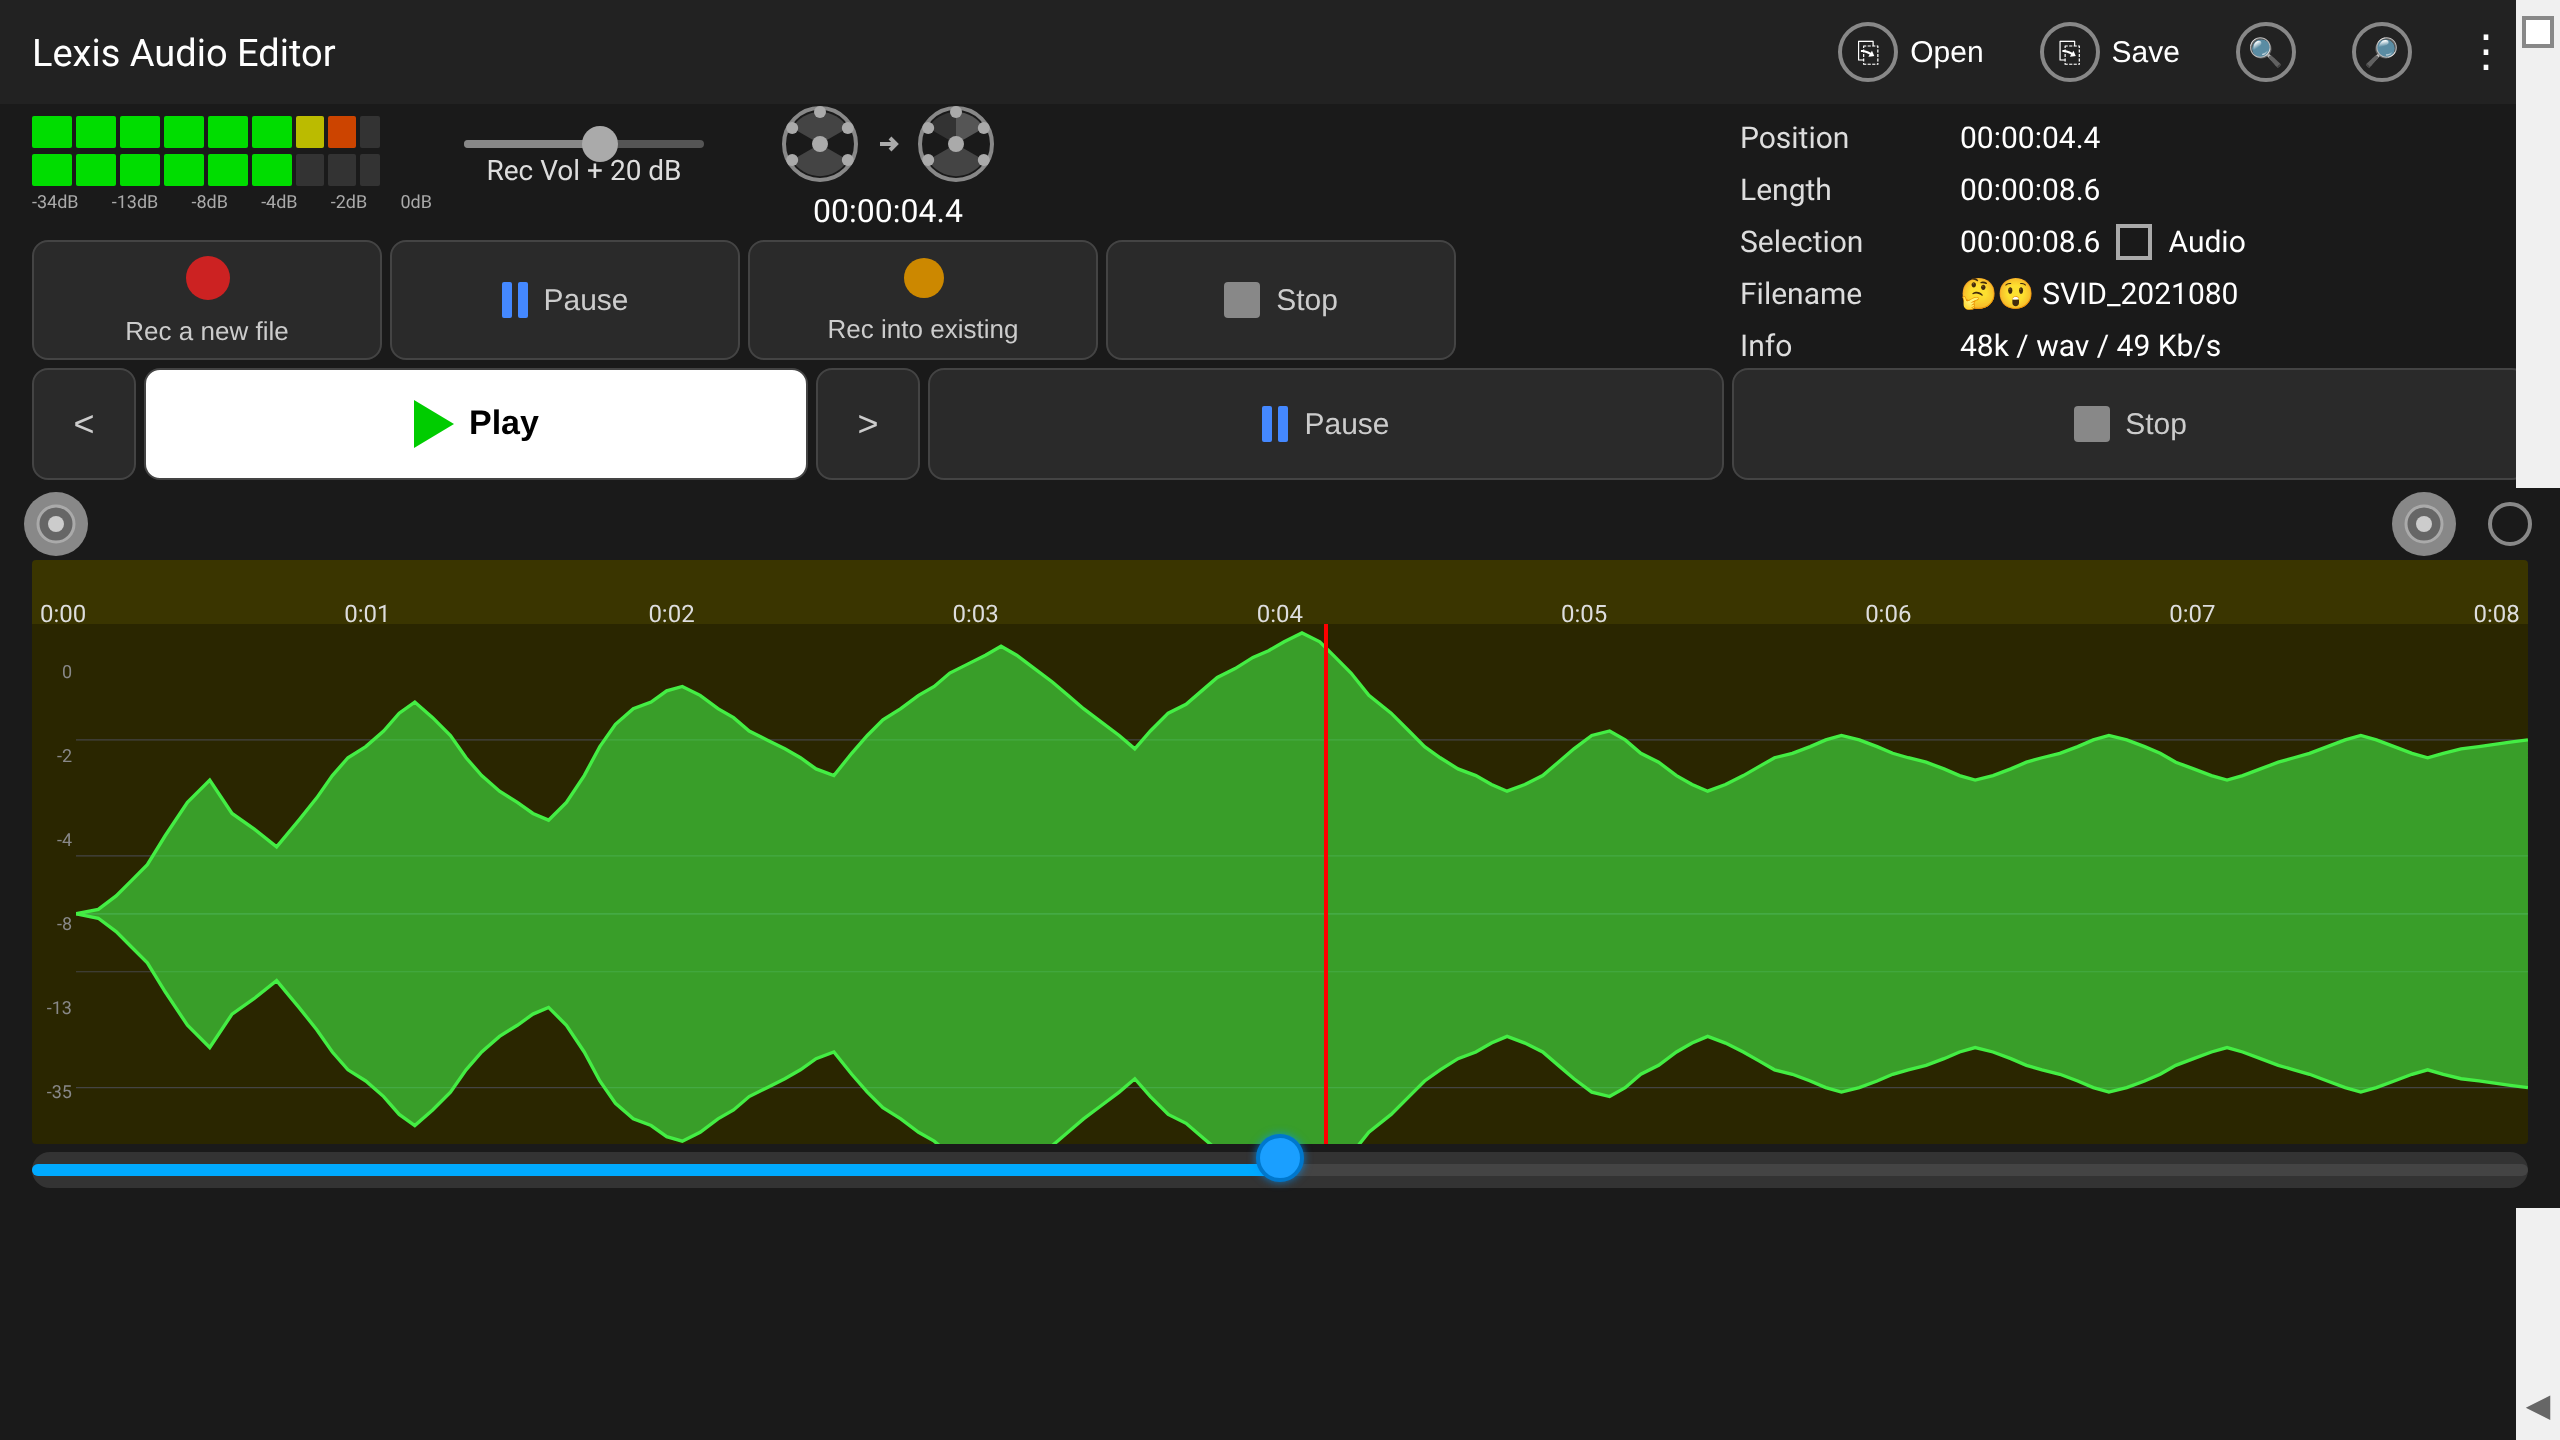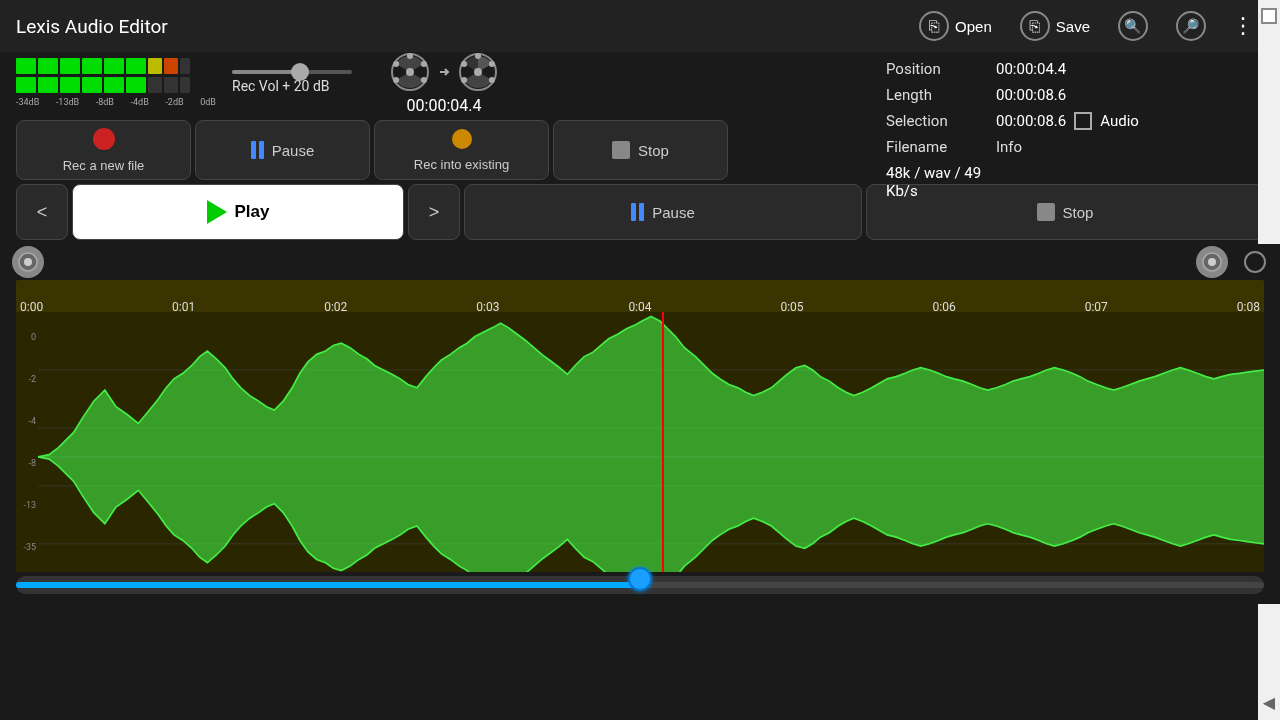--- a/index.html
+++ b/index.html
@@ -96,20 +96,21 @@
       font-size: 9px;
       color: #aaa;
       margin-top: 1px;
     }
     .vu-label { text-align: right; }
 
     
     .rec-vol-area {
       display: flex;
       flex-direction: column;
+      align-items: center;
       gap: 4px;
     }
     .rec-vol-slider-track {
       width: 120px;
       height: 4px;
       background: #555;
       border-radius: 2px;
       position: relative;
     }
     .rec-vol-slider-fill {
@@ -412,21 +413,21 @@
     }
     .sidebar-arrow {
       font-size: 16px;
       color: #666;
       margin-top: auto;
     }
 
     
     .info-section {
       position: absolute;
-      right: 30px;
+      right: 46px;
       top: 52px;
       padding: 8px 16px;
       display: grid;
       grid-template-columns: 110px 1fr;
       row-gap: 8px;
       font-size: 15px;
       min-width: 380px;
     }
     .filename-value {
       max-width: 220px;
@@ -557,20 +558,21 @@
   <span class="info-value">00:00:08.6</span>
 
   <span class="info-label">Selection</span>
   <div class="info-value loop-row">
     <span>00:00:08.6</span>
     <div class="loop-checkbox"></div>
     <span>Audio</span>
   </div>
 
   <span class="info-label">Filename</span>
+  <span class="info-value filename-value">🤔😲 SVID_2021080</span>
 
   <span class="info-label">Info</span>
   <span class="info-value">48k / wav / 49 Kb/s</span>
 </div>
 
 <div class="btn-row" style="margin-top: 4px;">
   <button class="ctrl-btn" style="max-width:175px;">
     <div class="btn-icon-red"></div>
     <span style="font-size:13px;text-align:center;">Rec a new file</span>
   </button>

